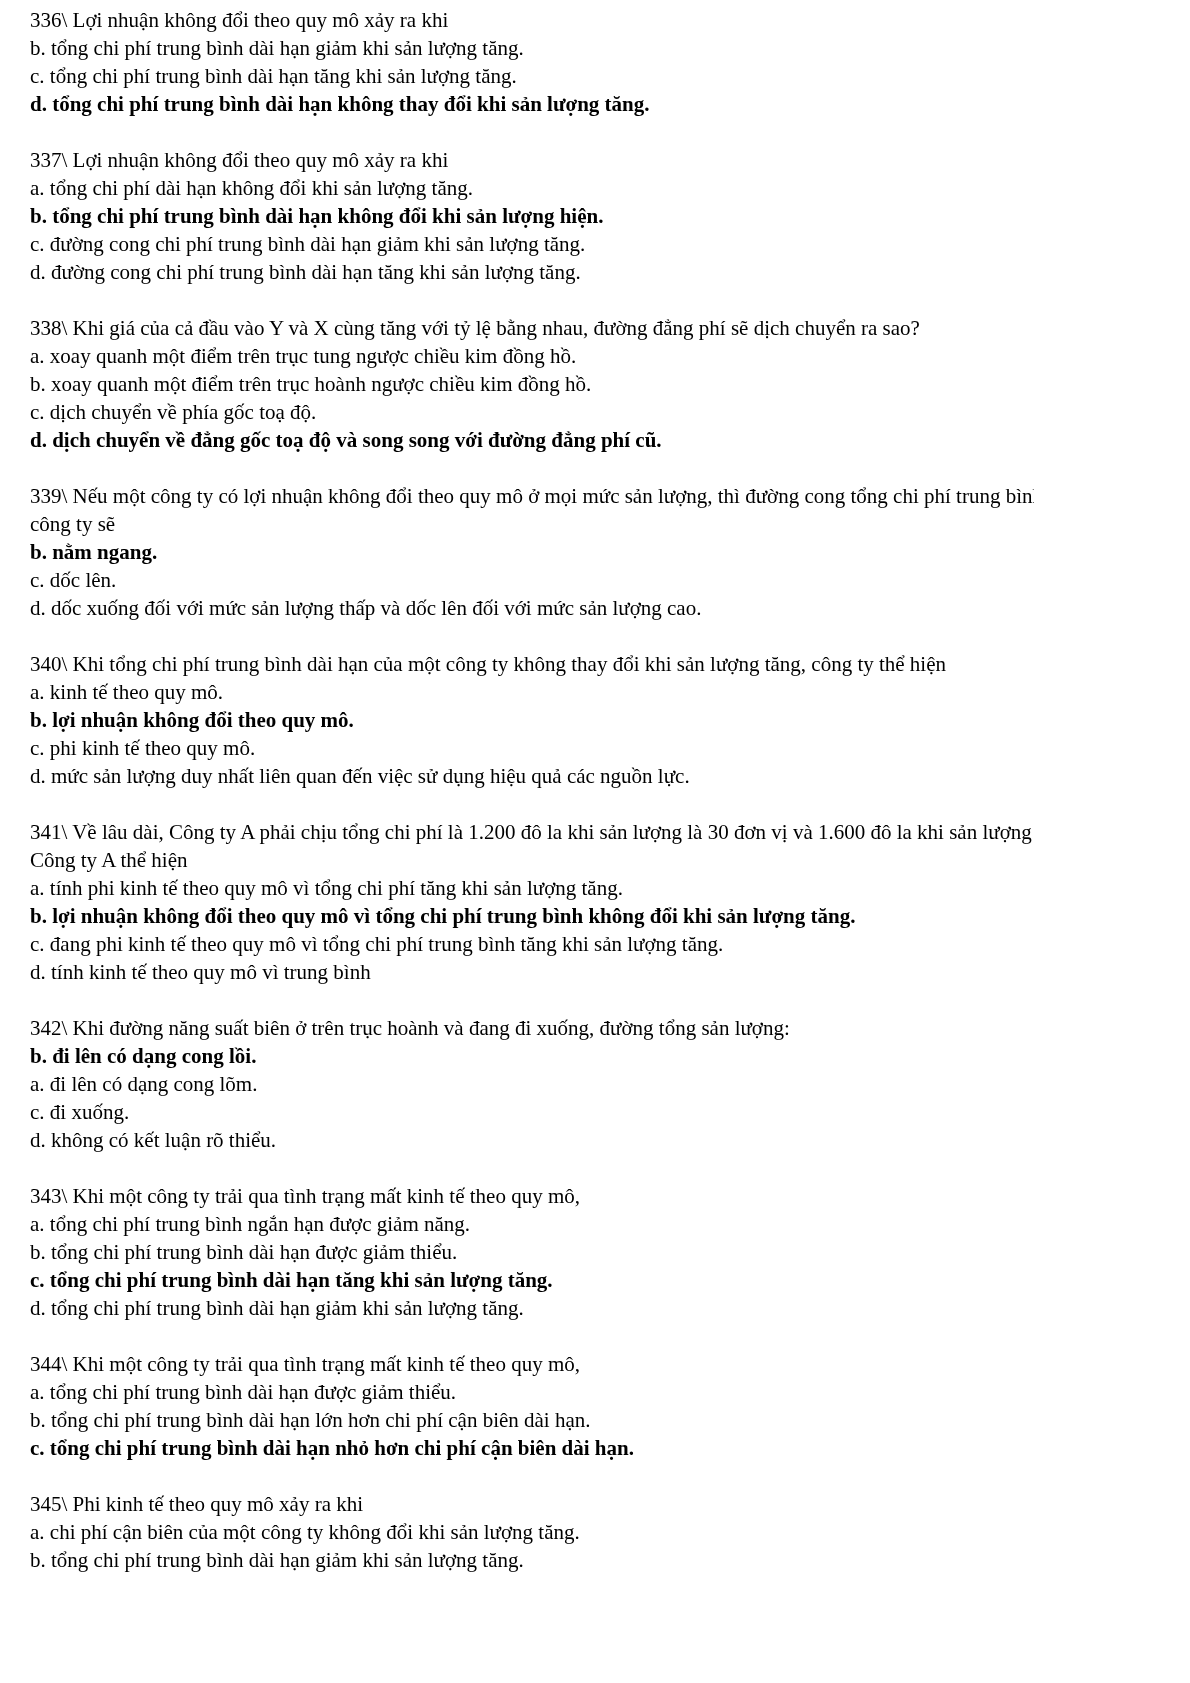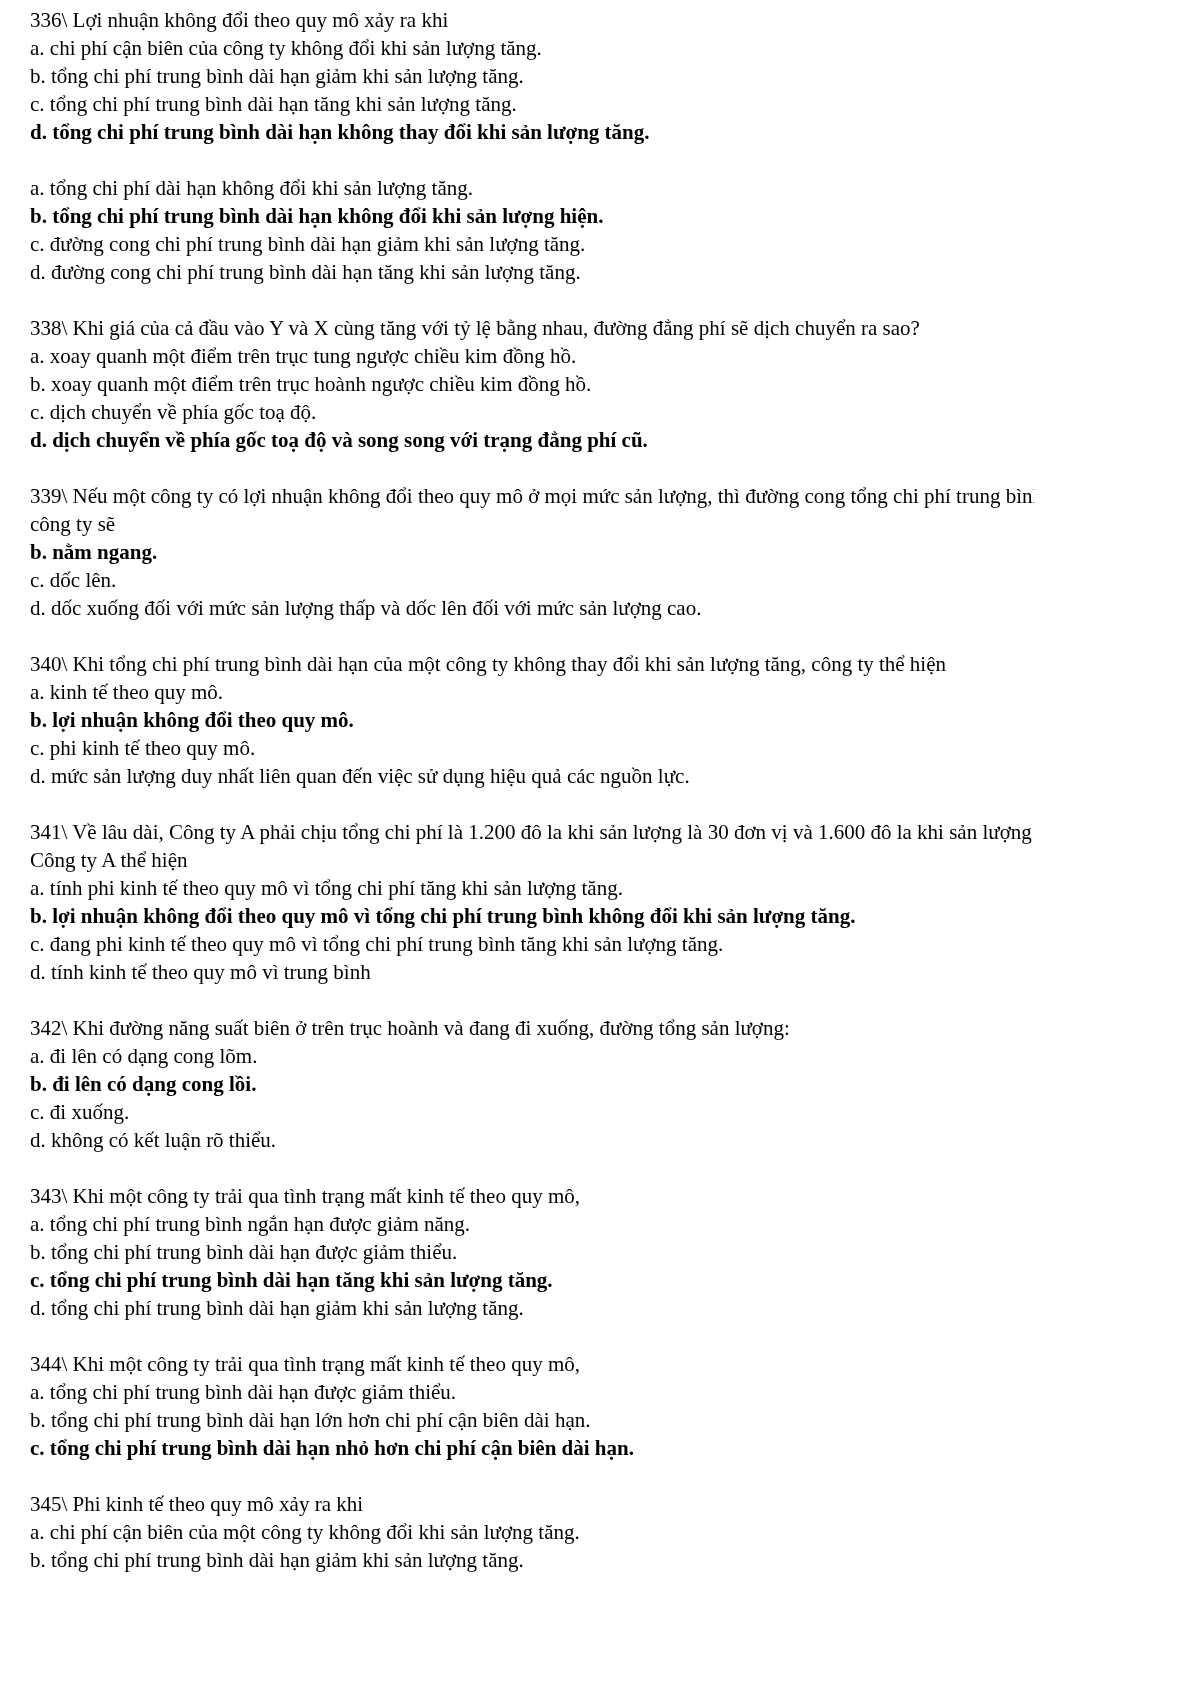--- a/index.html
+++ b/index.html
@@ -31,37 +31,37 @@
     font-weight: bold;
   }
 </style>
 </head>
 <body>
 
 <div class="page">
   <div class="question-list">
       <div class="question-block">
         <div class="line heading">336\ Lợi nhuận không đổi theo quy mô xảy ra khi</div>
-        <div class="line option">a. chi phí cận biên của công ty không đổi khi sản lượng tăng.</div>
         <div class="line option">b. tổng chi phí trung bình dài hạn giảm khi sản lượng tăng.</div>
         <div class="line option">c. tổng chi phí trung bình dài hạn tăng khi sản lượng tăng.</div>
         <div class="line option bold">d. tổng chi phí trung bình dài hạn không thay đổi khi sản lượng tăng.</div>
       </div>
       <div class="question-block">
+        <div class="line heading">337\ Lợi nhuận không đổi theo quy mô xảy ra khi</div>
         <div class="line option">a. tổng chi phí dài hạn không đổi khi sản lượng tăng.</div>
         <div class="line option bold">b. tổng chi phí trung bình dài hạn không đổi khi sản lượng hiện.</div>
         <div class="line option">c. đường cong chi phí trung bình dài hạn giảm khi sản lượng tăng.</div>
         <div class="line option">d. đường cong chi phí trung bình dài hạn tăng khi sản lượng tăng.</div>
       </div>
       <div class="question-block">
         <div class="line heading">338\ Khi giá của cả đầu vào Y và X cùng tăng với tỷ lệ bằng nhau, đường đẳng phí sẽ dịch chuyển ra sao?</div>
         <div class="line option">a. xoay quanh một điểm trên trục tung ngược chiều kim đồng hồ.</div>
         <div class="line option">b. xoay quanh một điểm trên trục hoành ngược chiều kim đồng hồ.</div>
         <div class="line option">c. dịch chuyển về phía gốc toạ độ.</div>
-        <div class="line option bold">d. dịch chuyển về phía gốc toạ độ và song song với trạng đẳng phí cũ.</div>
+        <div class="line option bold">d. dịch chuyển về đẳng gốc toạ độ và song song với đường đẳng phí cũ.</div>
       </div>
       <div class="question-block">
         <div class="line heading">339\ Nếu một công ty có lợi nhuận không đổi theo quy mô ở mọi mức sản lượng, thì đường cong tổng chi phí trung bình dài hạn của công ty sẽ</div>
         <div class="line option bold">b. nằm ngang.</div>
         <div class="line option">c. dốc lên.</div>
         <div class="line option">d. dốc xuống đối với mức sản lượng thấp và dốc lên đối với mức sản lượng cao.</div>
       </div>
       <div class="question-block">
         <div class="line heading">340\ Khi tổng chi phí trung bình dài hạn của một công ty không thay đổi khi sản lượng tăng, công ty thể hiện</div>
         <div class="line option">a. kinh tế theo quy mô.</div>
@@ -71,22 +71,22 @@
       </div>
       <div class="question-block">
         <div class="line heading">341\ Về lâu dài, Công ty A phải chịu tổng chi phí là 1.200 đô la khi sản lượng là 30 đơn vị và 1.600 đô la khi sản lượng là 40 đơn vị. Công ty A thể hiện</div>
         <div class="line option">a. tính phi kinh tế theo quy mô vì tổng chi phí tăng khi sản lượng tăng.</div>
         <div class="line option bold">b. lợi nhuận không đổi theo quy mô vì tổng chi phí trung bình không đổi khi sản lượng tăng.</div>
         <div class="line option">c. đang phi kinh tế theo quy mô vì tổng chi phí trung bình tăng khi sản lượng tăng.</div>
         <div class="line option">d. tính kinh tế theo quy mô vì trung bình</div>
       </div>
       <div class="question-block">
         <div class="line heading">342\ Khi đường năng suất biên ở trên trục hoành và đang đi xuống, đường tổng sản lượng:</div>
+        <div class="line option bold">b. đi lên có dạng cong lồi.</div>
         <div class="line option">a. đi lên có dạng cong lõm.</div>
-        <div class="line option bold">b. đi lên có dạng cong lồi.</div>
         <div class="line option">c. đi xuống.</div>
         <div class="line option">d. không có kết luận rõ thiểu.</div>
       </div>
       <div class="question-block">
         <div class="line heading">343\ Khi một công ty trải qua tình trạng mất kinh tế theo quy mô,</div>
         <div class="line option">a. tổng chi phí trung bình ngắn hạn được giảm năng.</div>
         <div class="line option">b. tổng chi phí trung bình dài hạn được giảm thiểu.</div>
         <div class="line option bold">c. tổng chi phí trung bình dài hạn tăng khi sản lượng tăng.</div>
         <div class="line option">d. tổng chi phí trung bình dài hạn giảm khi sản lượng tăng.</div>
       </div>

